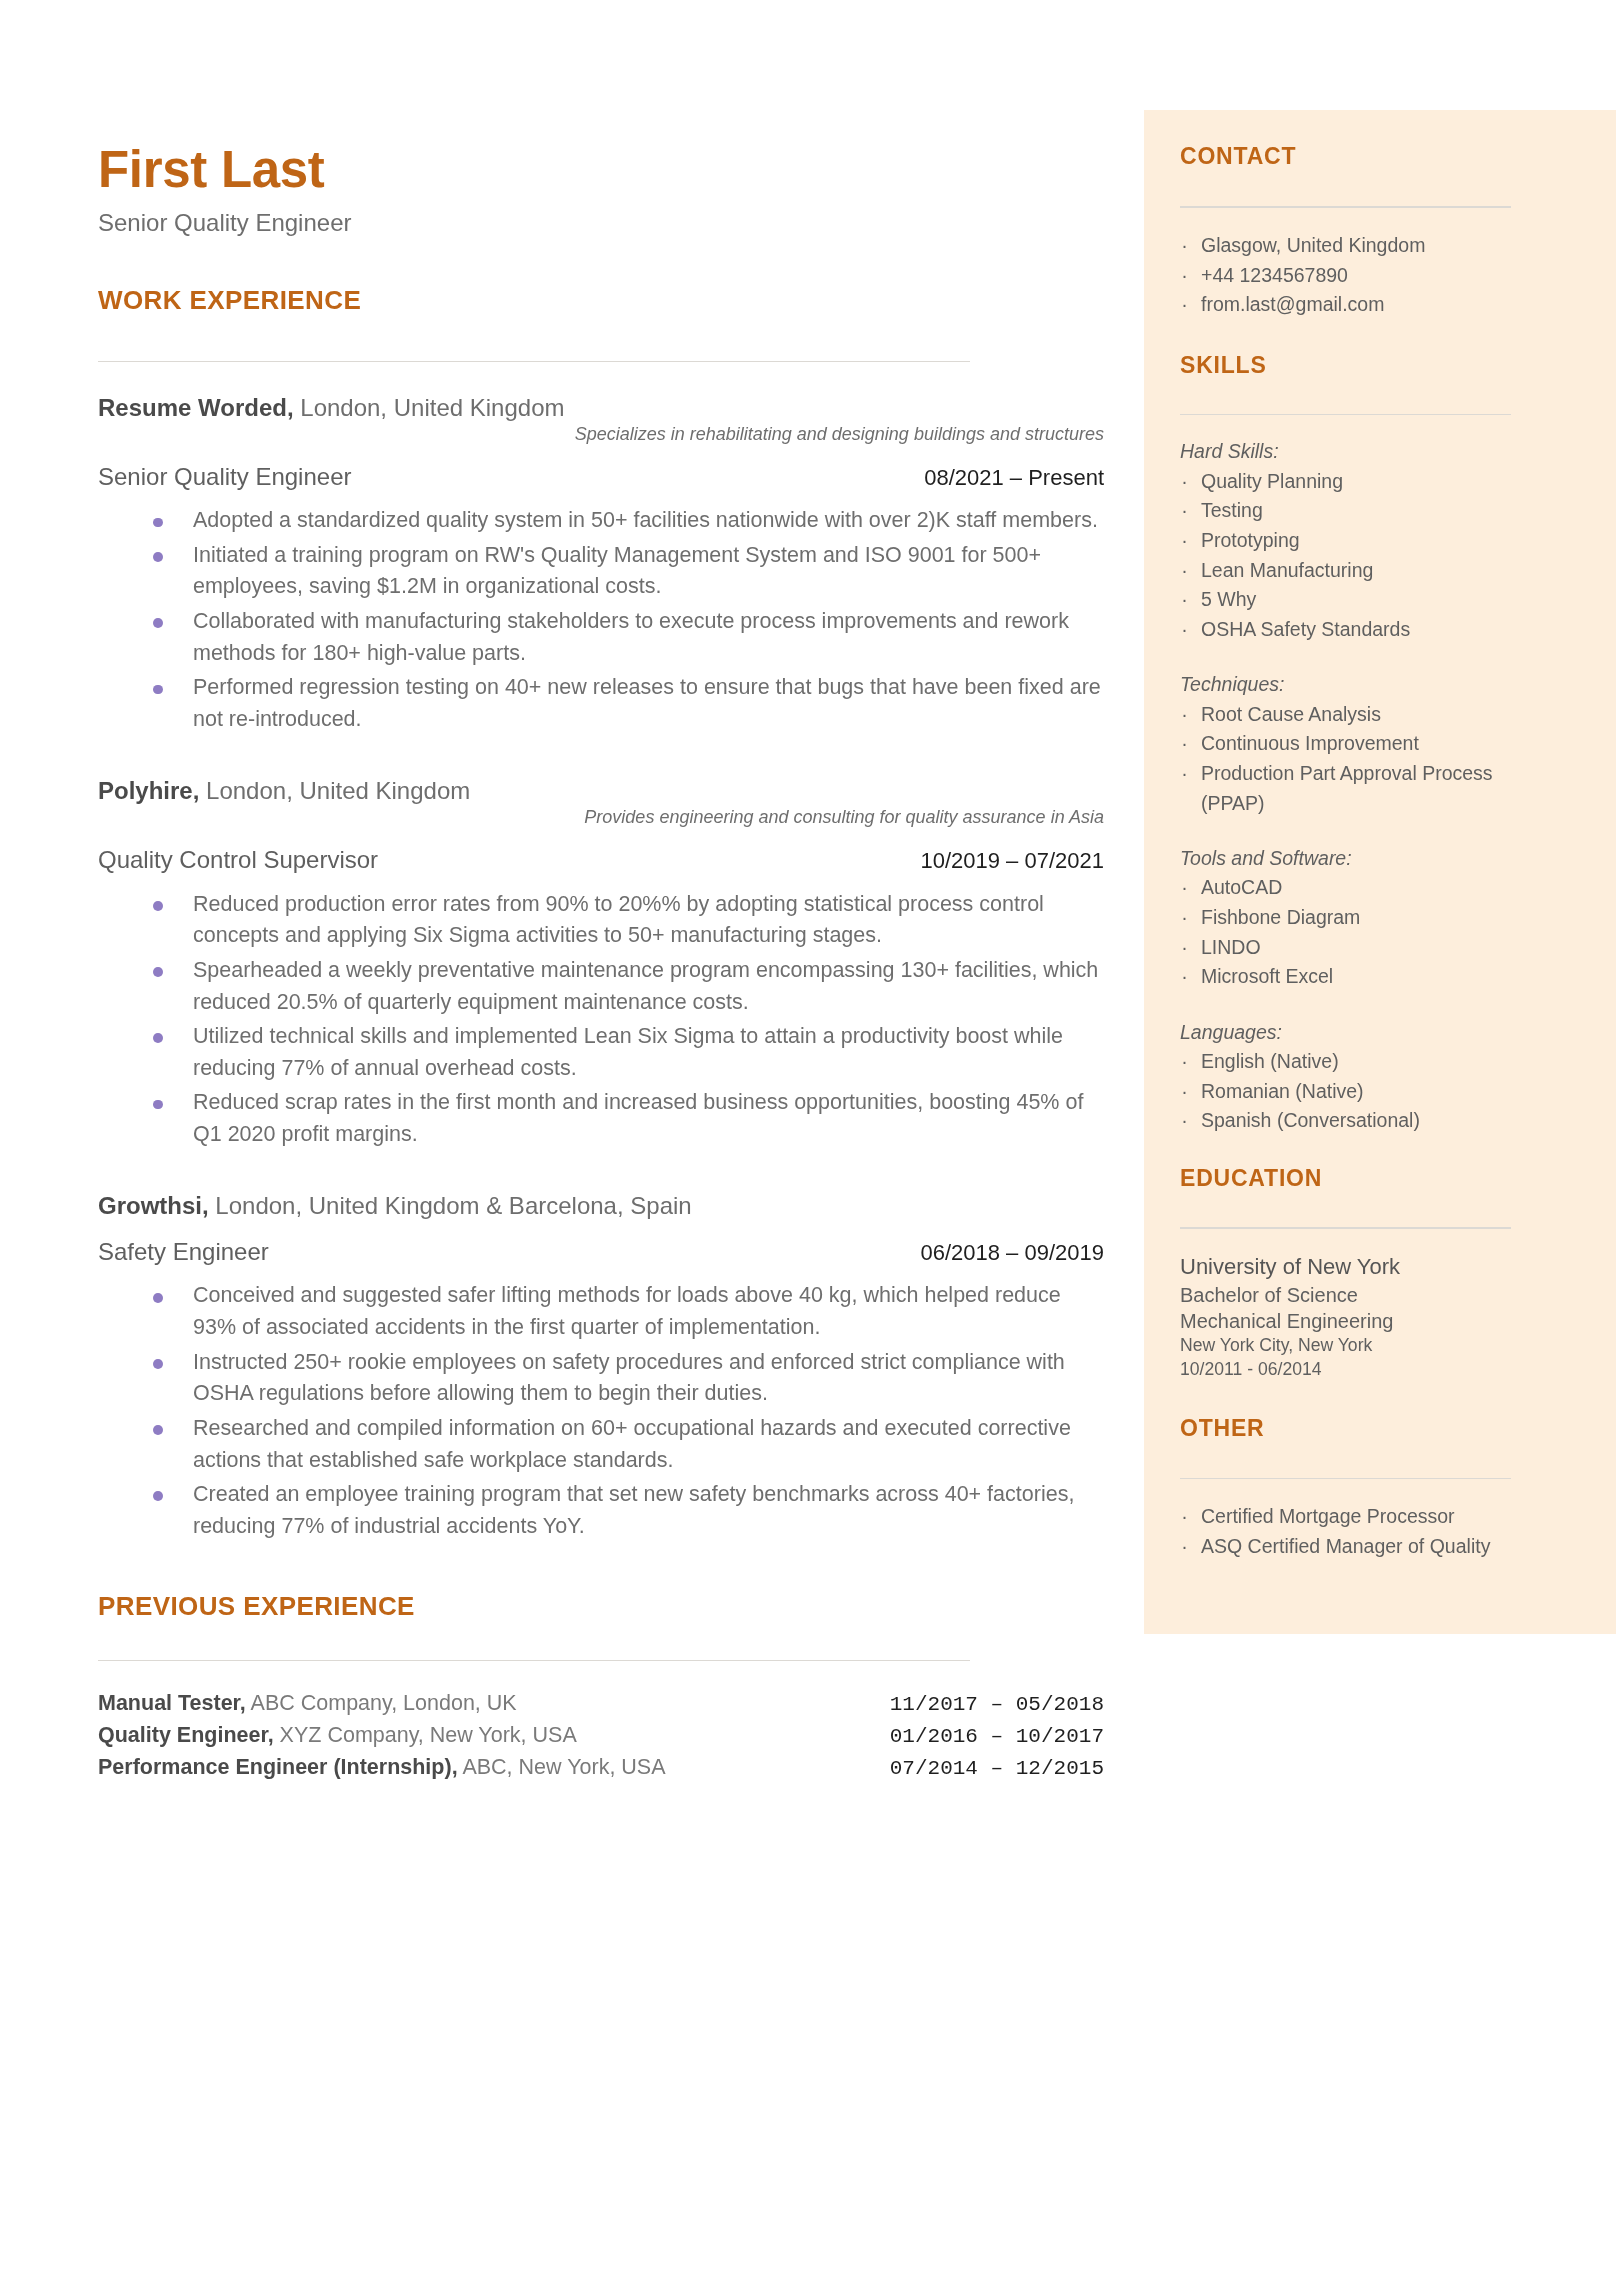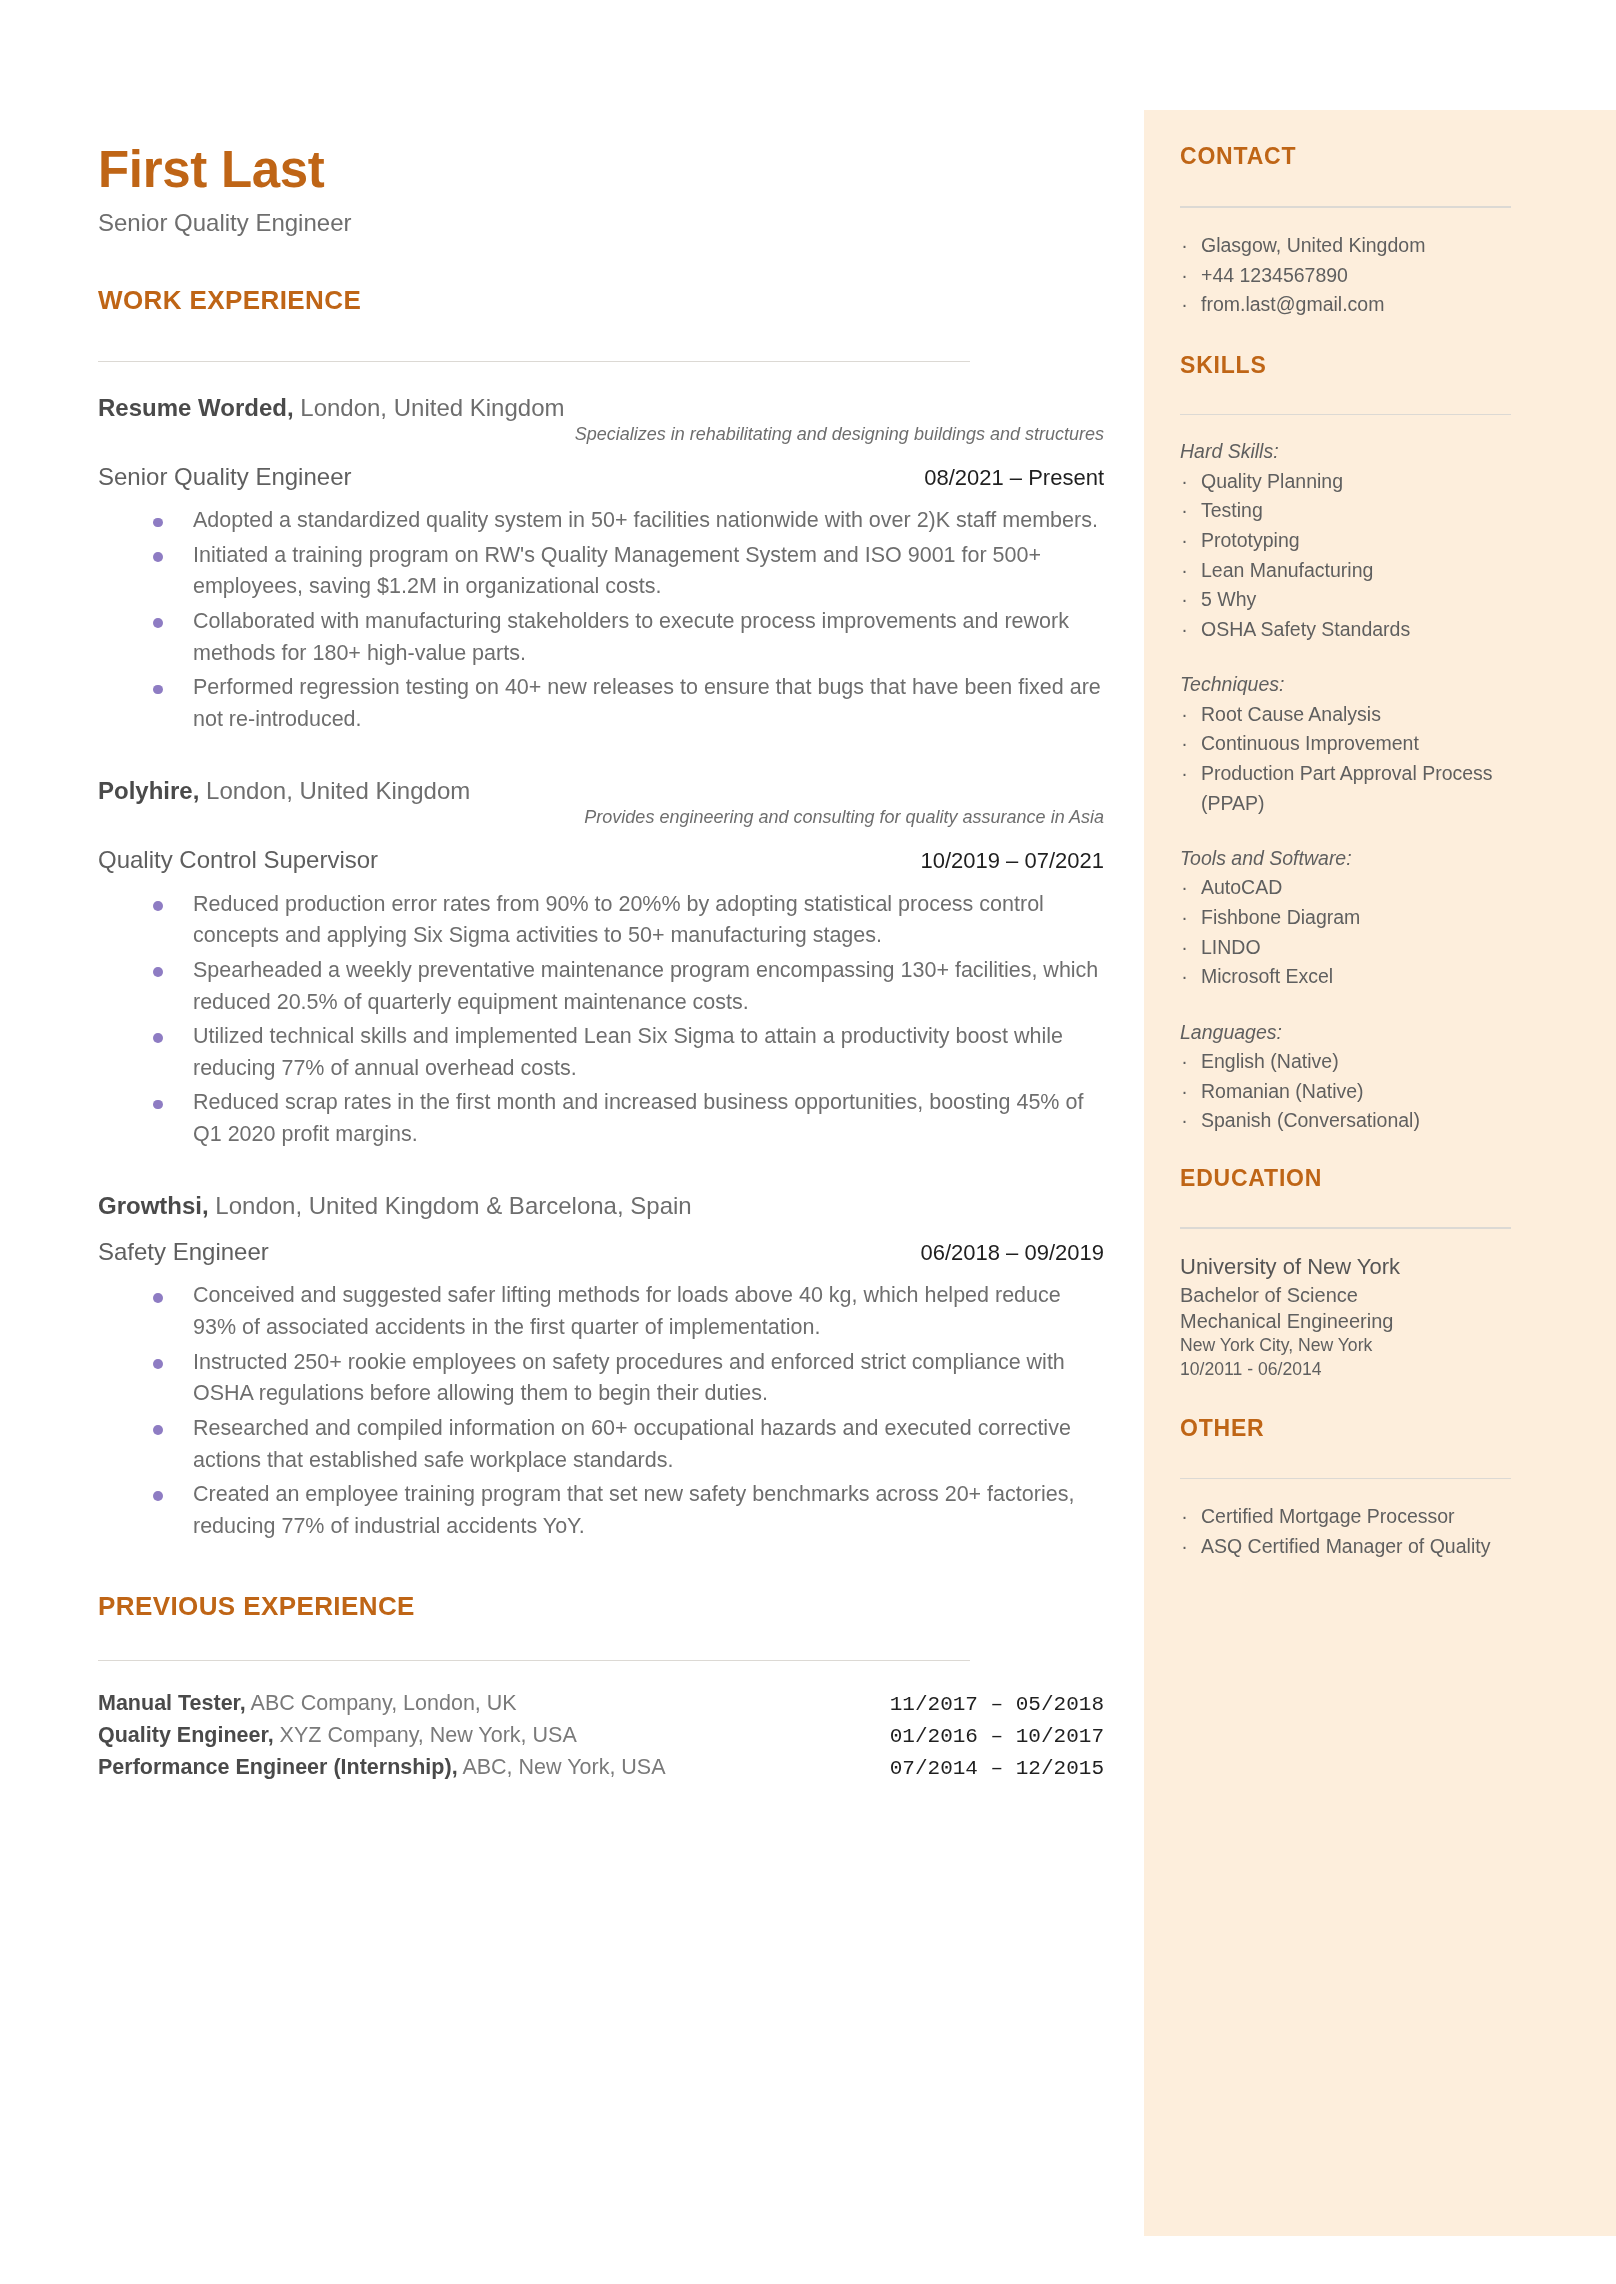--- a/index.html
+++ b/index.html
@@ -20,21 +20,21 @@
     overflow: hidden;
     margin-top: 33px;
   }
 
   
   #sidebar {
     position: absolute;
     left: 1144px;
     top: 77px;
     width: 473px;
-    height: 2126px;
+    height: 1524px;
     background: #FDEEDC;
     box-sizing: border-box;
     padding: 0;
   }
   .side-inner {
     position: absolute;
     left: 36px;
     top: 0;
     width: 365px;
   }
@@ -277,21 +277,21 @@
           <div style="height: 14.3px;"></div>
           <div class="role-row">
             <div class="role-title">Safety Engineer</div>
             <div class="role-dates">06/2018 – 09/2019</div>
           </div>
           <div style="height: 13px;"></div>
           <ul class="bullets">
             <li><span class="bdot"></span><span>Conceived and suggested safer lifting methods for loads above 40 kg, which helped reduce 93% of associated accidents in the first quarter of implementation.</span></li>
             <li><span class="bdot"></span><span>Instructed 250+ rookie employees on safety procedures and enforced strict compliance with OSHA regulations before allowing them to begin their duties.</span></li>
             <li><span class="bdot"></span><span>Researched and compiled information on 60+ occupational hazards and executed corrective actions that established safe workplace standards.</span></li>
-            <li><span class="bdot"></span><span>Created an employee training program that set new safety benchmarks across 20+ factories, reducing 77% of industrial accidents YoY.</span></li>
+            <li><span class="bdot"></span><span>Created an employee training program that set new safety benchmarks across 40+ factories, reducing 77% of industrial accidents YoY.</span></li>
           </ul>
         </div>
 
       <div style="height:47px"></div>
       <div class="main-head">PREVIOUS EXPERIENCE</div>
       <div style="height:39px"></div>
       <div class="main-rule"></div>
       <div style="height:27px"></div>
       <div id="prev-container">
           <div class="prev-row">

